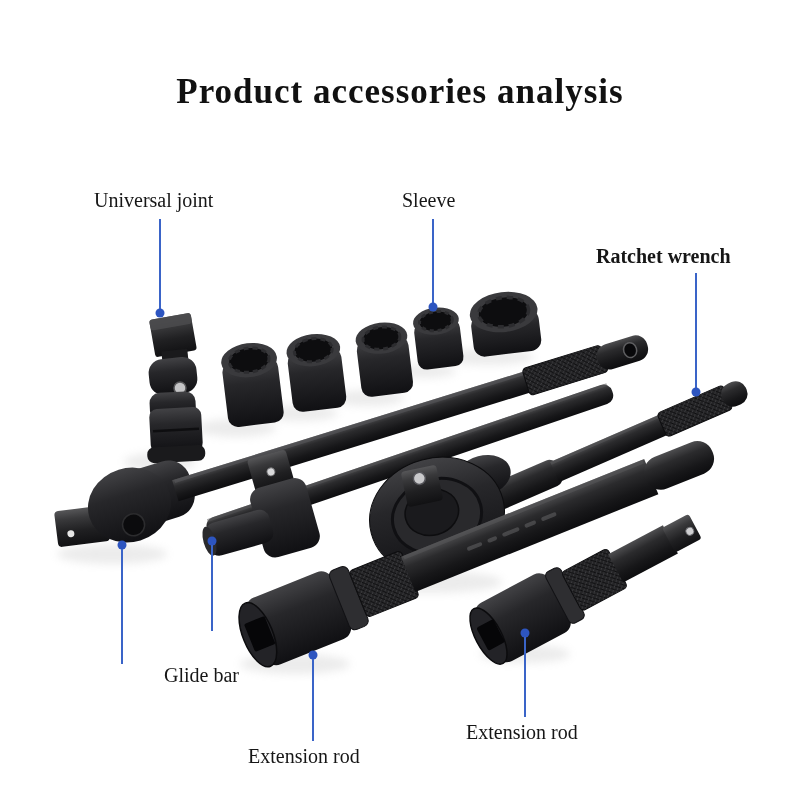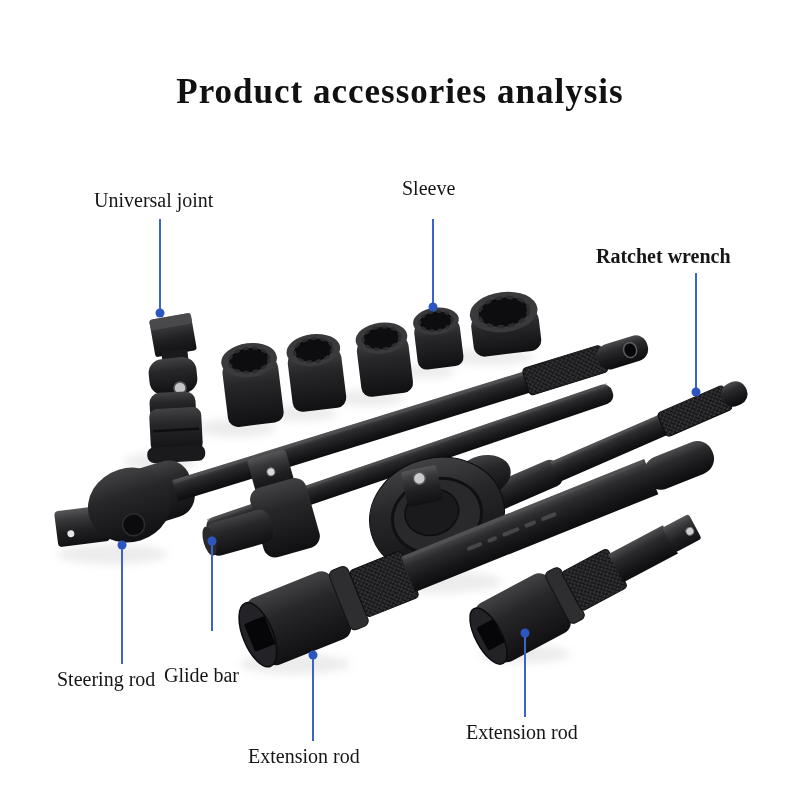--- a/index.html
+++ b/index.html
@@ -26,21 +26,21 @@
     margin:0;
   }
   .lbl{
     position:absolute;
     font-size:20px;
     color:var(--label-text);
     white-space:nowrap;
     line-height:1.1;
   }
   .lbl-universal-joint{left:94px;top:189px;}
-  .lbl-sleeve{left:402px;top:177px;}
+  .lbl-sleeve{left:402px;top:189px;}
   .lbl-ratchet-wrench{left:596px;top:245px;font-weight:bold;}
   .lbl-glide-bar{left:164px;top:664px;}
   .lbl-steering-rod{left:57px;top:668px;}
   .lbl-extension-rod-front{left:248px;top:745px;}
   .lbl-extension-rod-right{left:466px;top:721px;}
   svg.scene{position:absolute;left:0;top:0;}
   .callout-line{stroke:var(--line-blue);stroke-width:2;}
   .callout-dot{fill:var(--dot-blue);}
 </style>
 </head>
@@ -239,17 +239,16 @@
     <g>
       <circle class="callout-dot" cx="525" cy="633" r="4.5"></circle>
       <line class="callout-line" x1="525" y1="637" x2="525" y2="717"></line>
     </g>
   </svg>
 
   <div class="lbl lbl-universal-joint">Universal joint</div>
   <div class="lbl lbl-sleeve">Sleeve</div>
   <div class="lbl lbl-ratchet-wrench">Ratchet wrench</div>
   <div class="lbl lbl-glide-bar">Glide bar</div>
-  <div class="lbl lbl-steering-rod">Steering rod</div>
   <div class="lbl lbl-extension-rod-front">Extension rod</div>
   <div class="lbl lbl-extension-rod-right">Extension rod</div>
 
 </div>
 
 </body></html>

